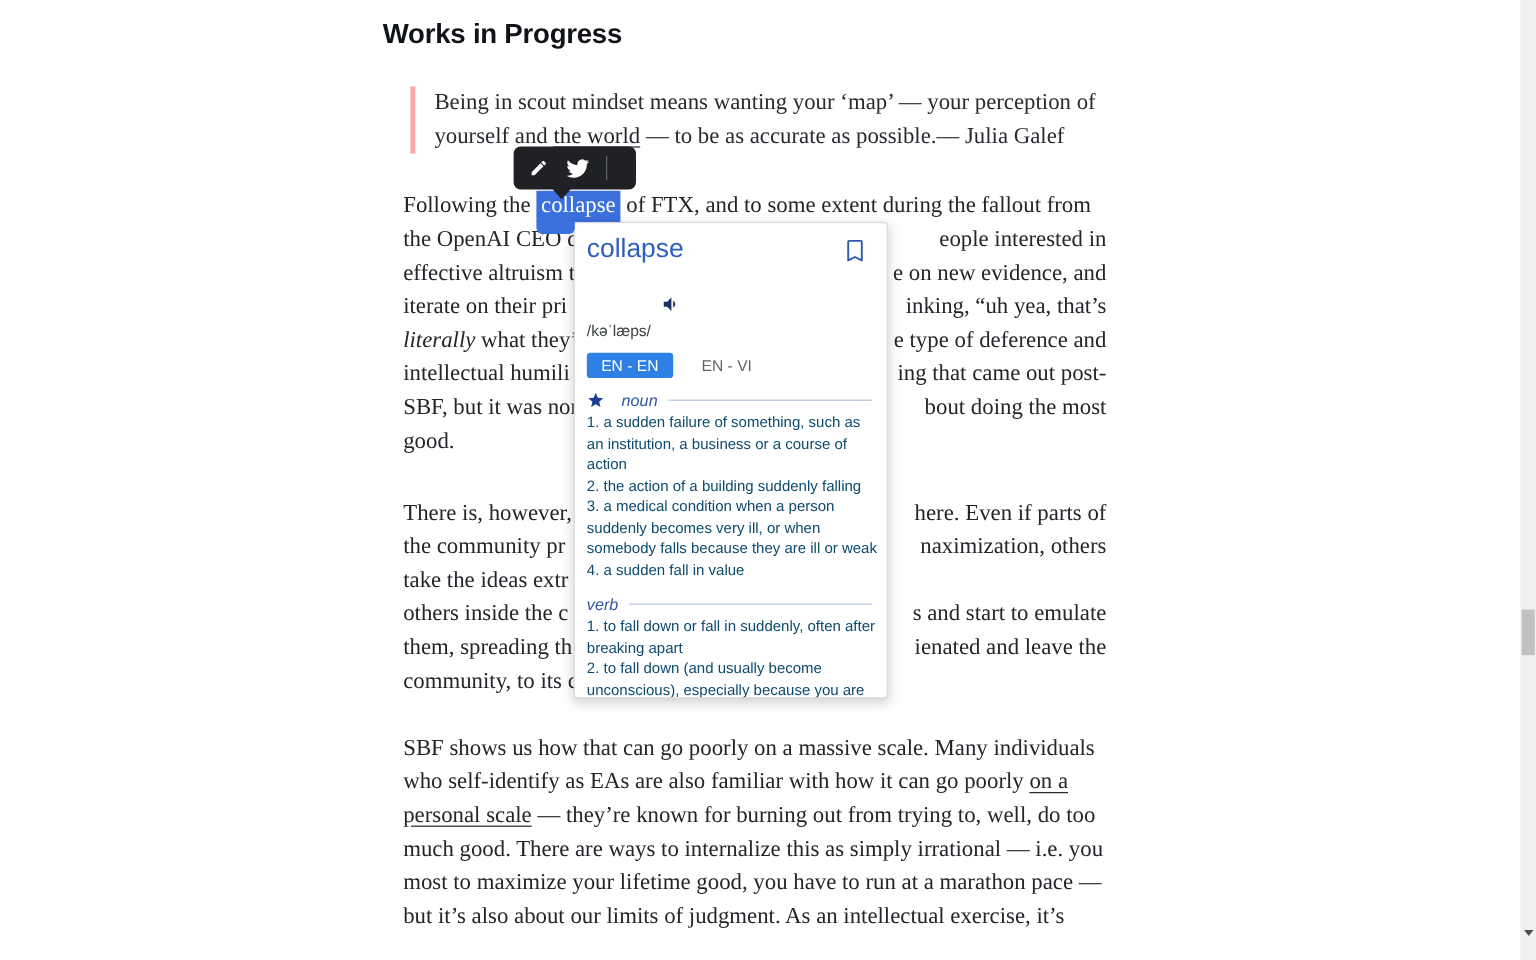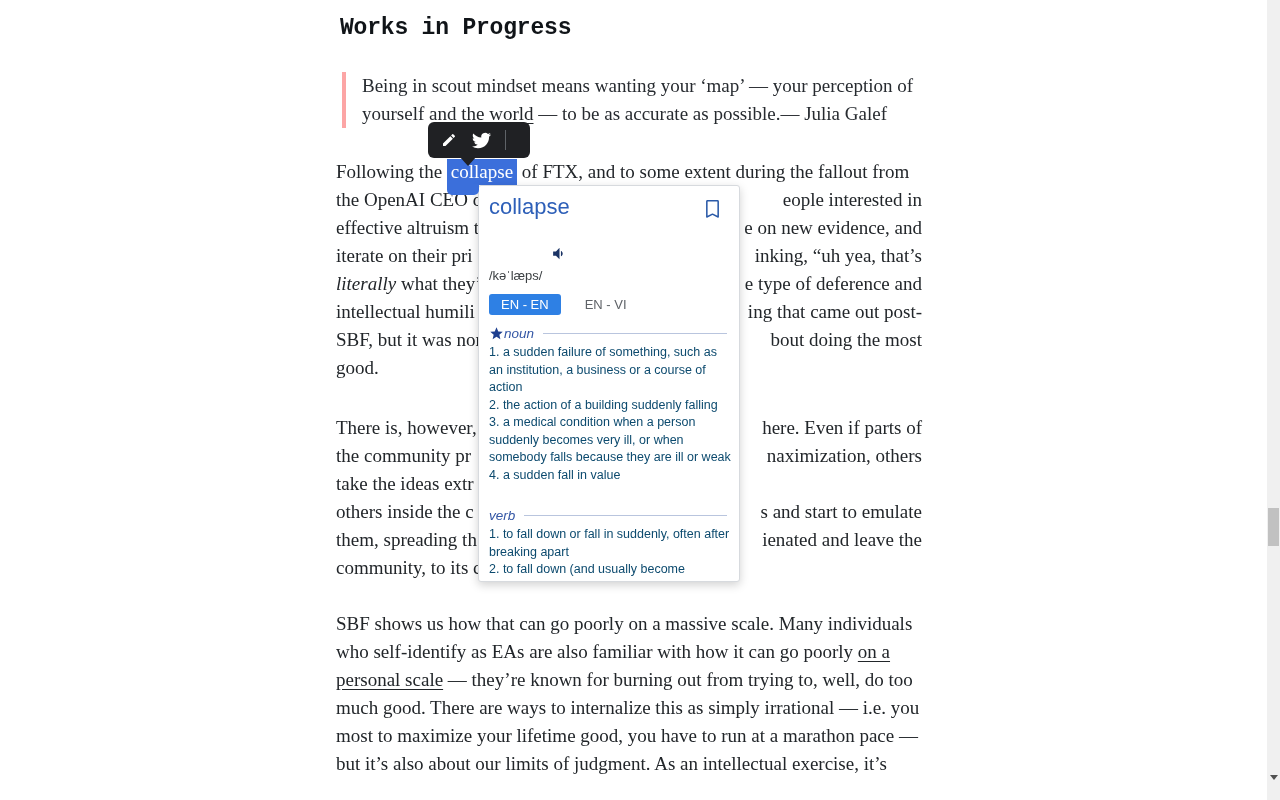--- a/index.html
+++ b/index.html
@@ -1,22 +1,22 @@
 <!DOCTYPE html>
 <html><head>
 <meta charset="utf-8">
 <style>
   * { box-sizing: border-box; margin: 0; padding: 0; }
   html,body { width:1280px; height:800px; background:#ffffff; overflow:hidden; }
   body { position:relative; font-family:"Liberation Serif", serif; color:#22262a; }
 
   
   .page-title {
-    position:absolute; left:340px; top:15px;
-    font-family:Liberation Mono, monospace; font-weight:700;
+    position:absolute; left:319px; top:15px;
+    font-family:Liberation Sans, sans-serif; font-weight:700;
     font-size:23px; color:#101418; letter-spacing:-0.2px;
   }
   .quote {
     position:absolute; left:318px; top:72px; width:604px;
     border-left:4px solid #fca5a5; padding-left:16px;
     font-size:19px; line-height:28px; color:#272b30;margin-left:24px;
   }
   .par { position:absolute; left:336px; width:586px; font-size:19px; line-height:28px; }
   .par-1 { top:158px; } .par-2 { top:414px; } .par-3 { top:610px; }
   .tline { height:28px; display:flex; justify-content:space-between; white-space:pre; overflow:visible; }
@@ -58,21 +58,21 @@
   .dict-pron-row { display:flex; align-items:center; gap:9px; margin-top:4px; }
   .dict-pron { font-size:13px; color:#3c4043;margin-top:44px; }
   .dict-speaker { cursor:pointer; display:flex; align-items:center; }
   .dict-tabs { display:flex; align-items:center; gap:24px; margin-top:11px; }
   .tab-active {
     background:#2e80e4; color:#ffffff; font-size:13px;
     padding:3px 12px; border-radius:3px; cursor:pointer;
   }
   .tab-inactive { color:#5f6368; font-size:13px; cursor:pointer; }
   .dict-sec-head { display:flex; align-items:center; margin-top:11px; }
-  .dict-sec-label { font-style:italic; font-size:13.5px; color:#3356a5; margin-left:0; }
+  .dict-sec-label { font-style:italic; font-size:13.5px; color:#3356a5; margin-left:14px; }
   .dict-sec-label.noline { margin-left:0; }
   .dict-sec-rule { flex:1; height:1px; background:#b9c5de; margin-left:9px; margin-right:2px; }
   .dict-defs { margin-top:3px; font-size:12.5px; line-height:17.5px; color:#0c4a6e; width:244px; }
   .dict-def { }
 
   
   .scroll-track { position:absolute; right:0; top:0; width:13px; height:800px; background:#f0f0f0; z-index:20; }
   .scroll-thumb { position:absolute; left:1px; top:508px; width:11px; height:38px; background:#c1c1c1; cursor:pointer; }
   .scroll-arrow-down {
     position:absolute; left:3px; top:775px; width:0; height:0; cursor:pointer;
@@ -167,21 +167,21 @@
     <span class="dict-sec-label">noun</span>
     <span class="dict-sec-rule"></span>
   </div>
   <div class="dict-defs">
     <div class="dict-def">1. a sudden failure of something, such as an institution, a business or a course of action</div>
     <div class="dict-def">2. the action of a building suddenly falling</div>
     <div class="dict-def">3. a medical condition when a person suddenly becomes very ill, or when somebody falls because they are ill or weak</div>
     <div class="dict-def">4. a sudden fall in value</div>
   </div>
 
-  <div class="dict-sec-head" style="margin-top:24px;text-align:center;">
+  <div class="dict-sec-head" style="margin-top:12px;text-align:center;">
     <span class="dict-sec-label noline">verb</span>
     <span class="dict-sec-rule"></span>
   </div>
   <div class="dict-defs">
     <div class="dict-def">1. to fall down or fall in suddenly, often after breaking apart</div>
     <div class="dict-def">2. to fall down (and usually become unconscious), especially because you are very ill</div>
     <div class="dict-def">3. to sit or lie down and relax, especially after working hard</div>
 
   </div>
 </div>

